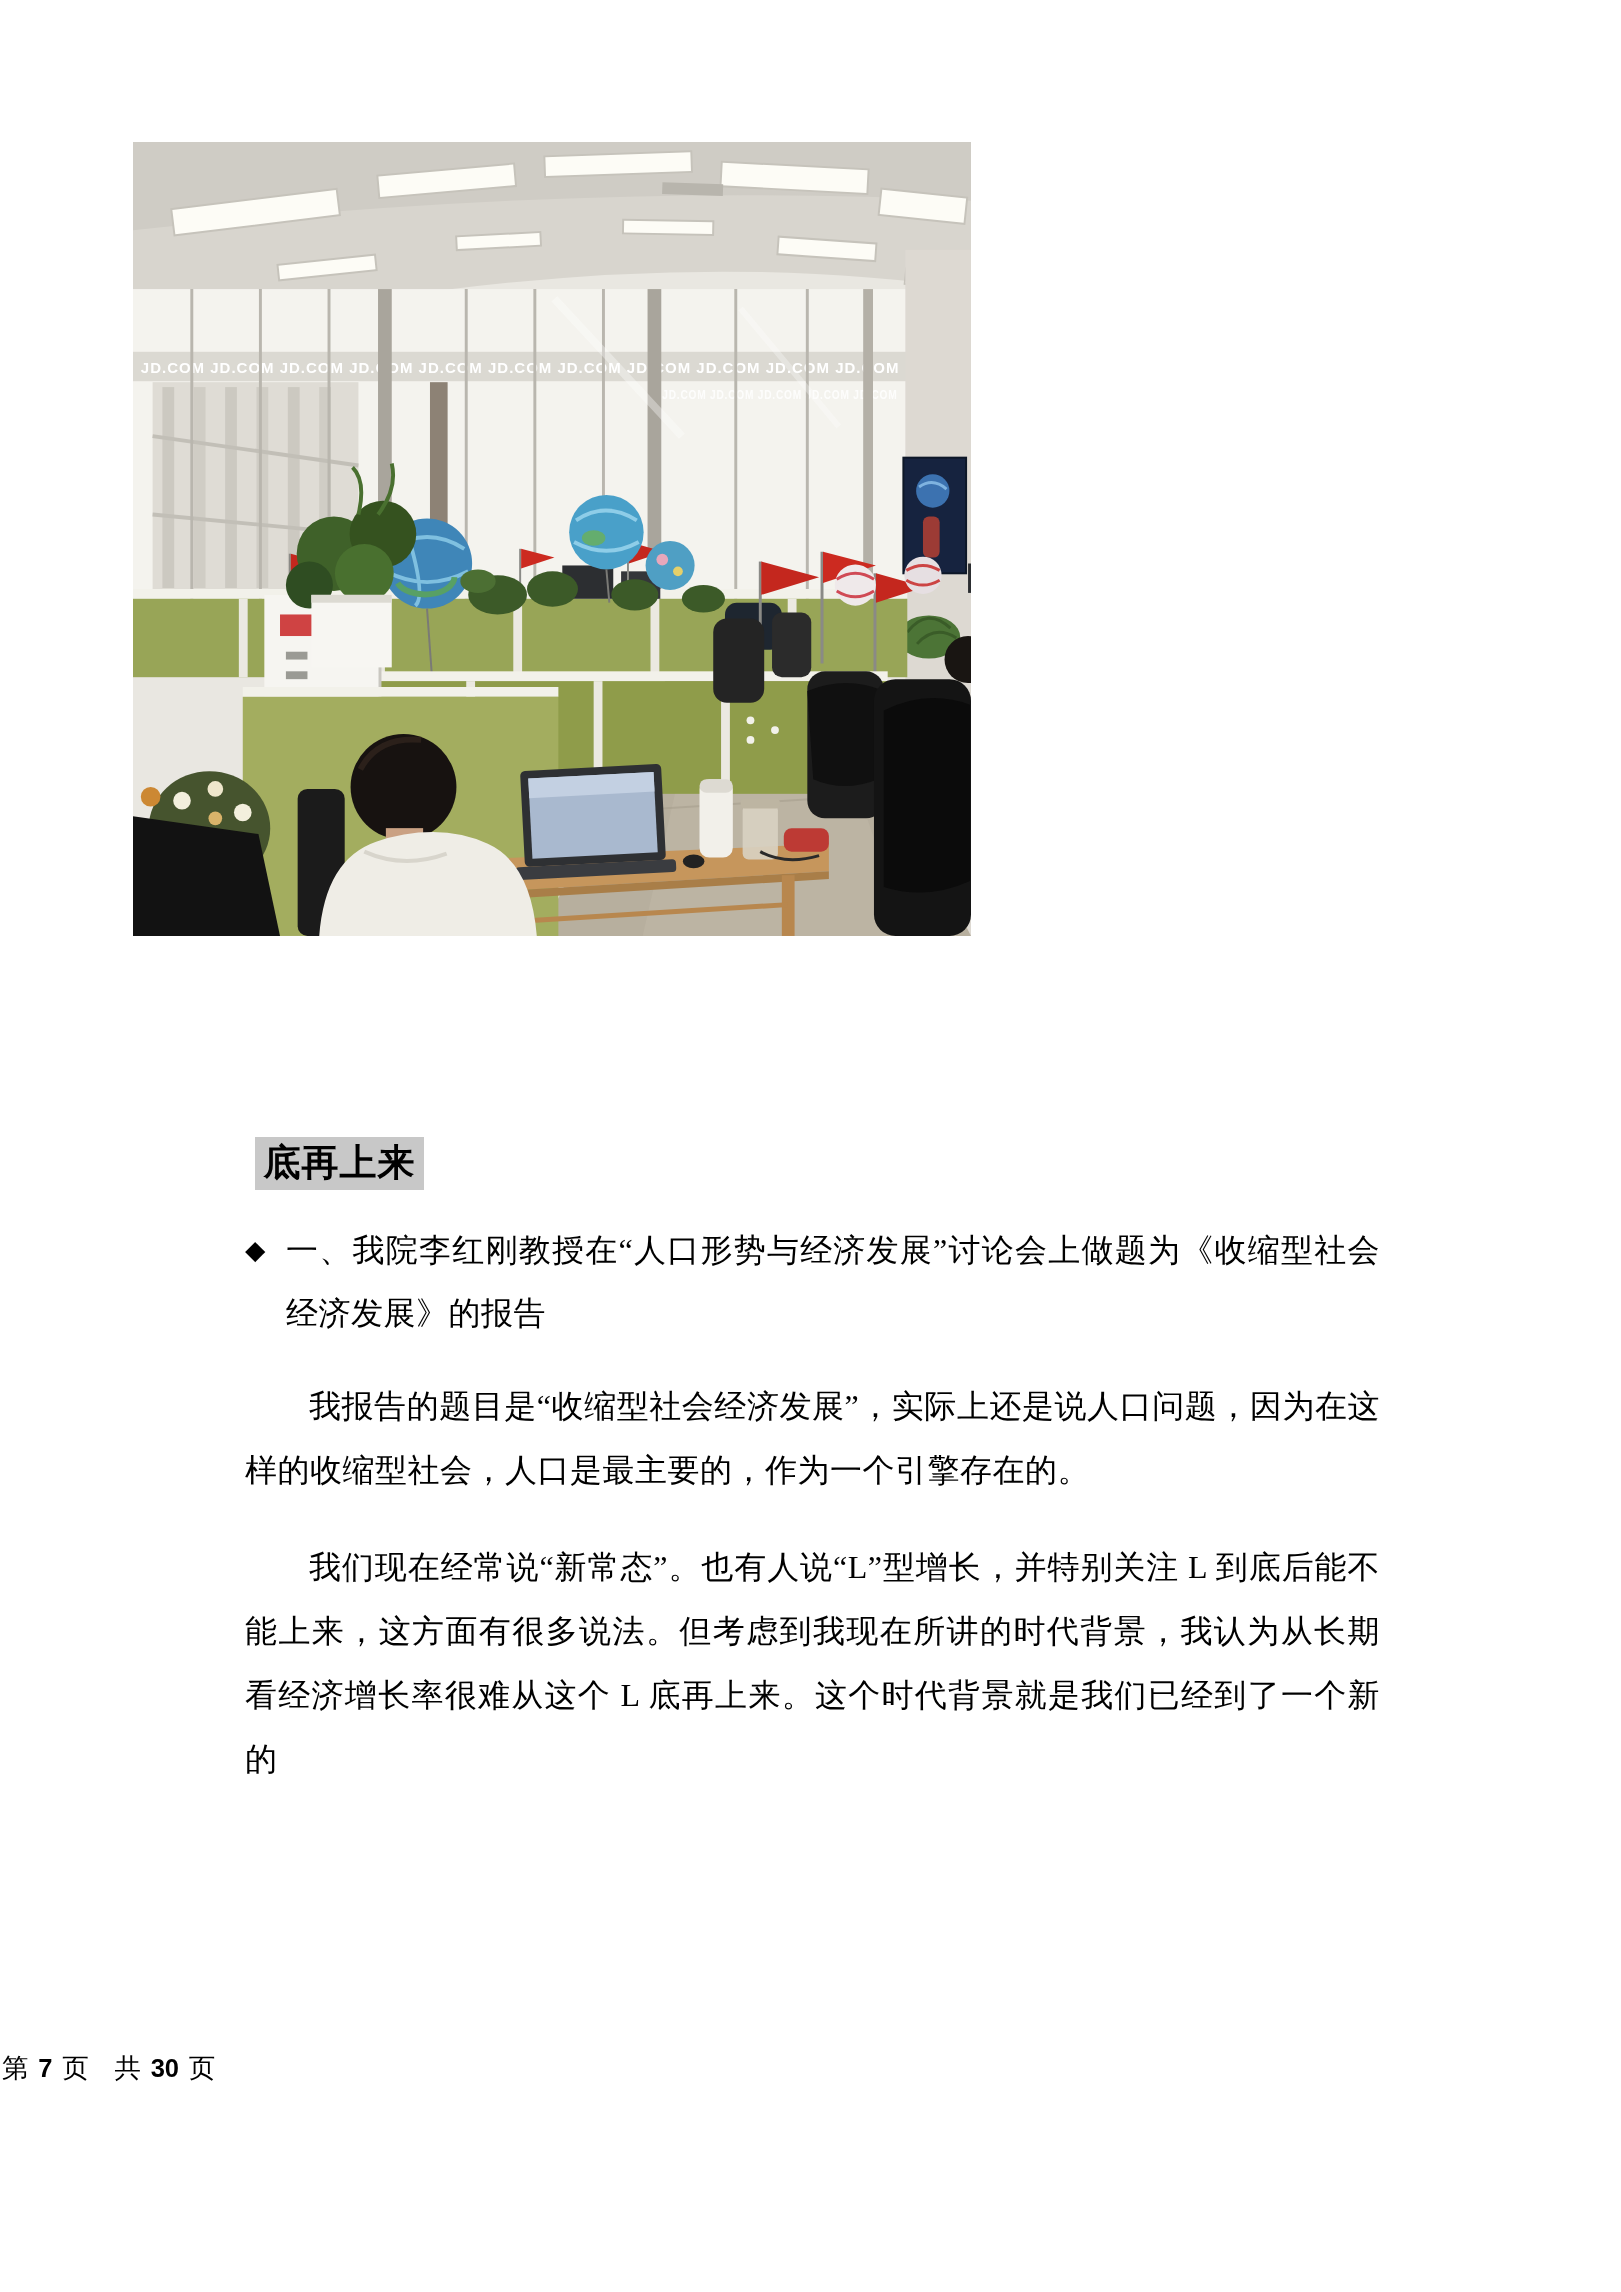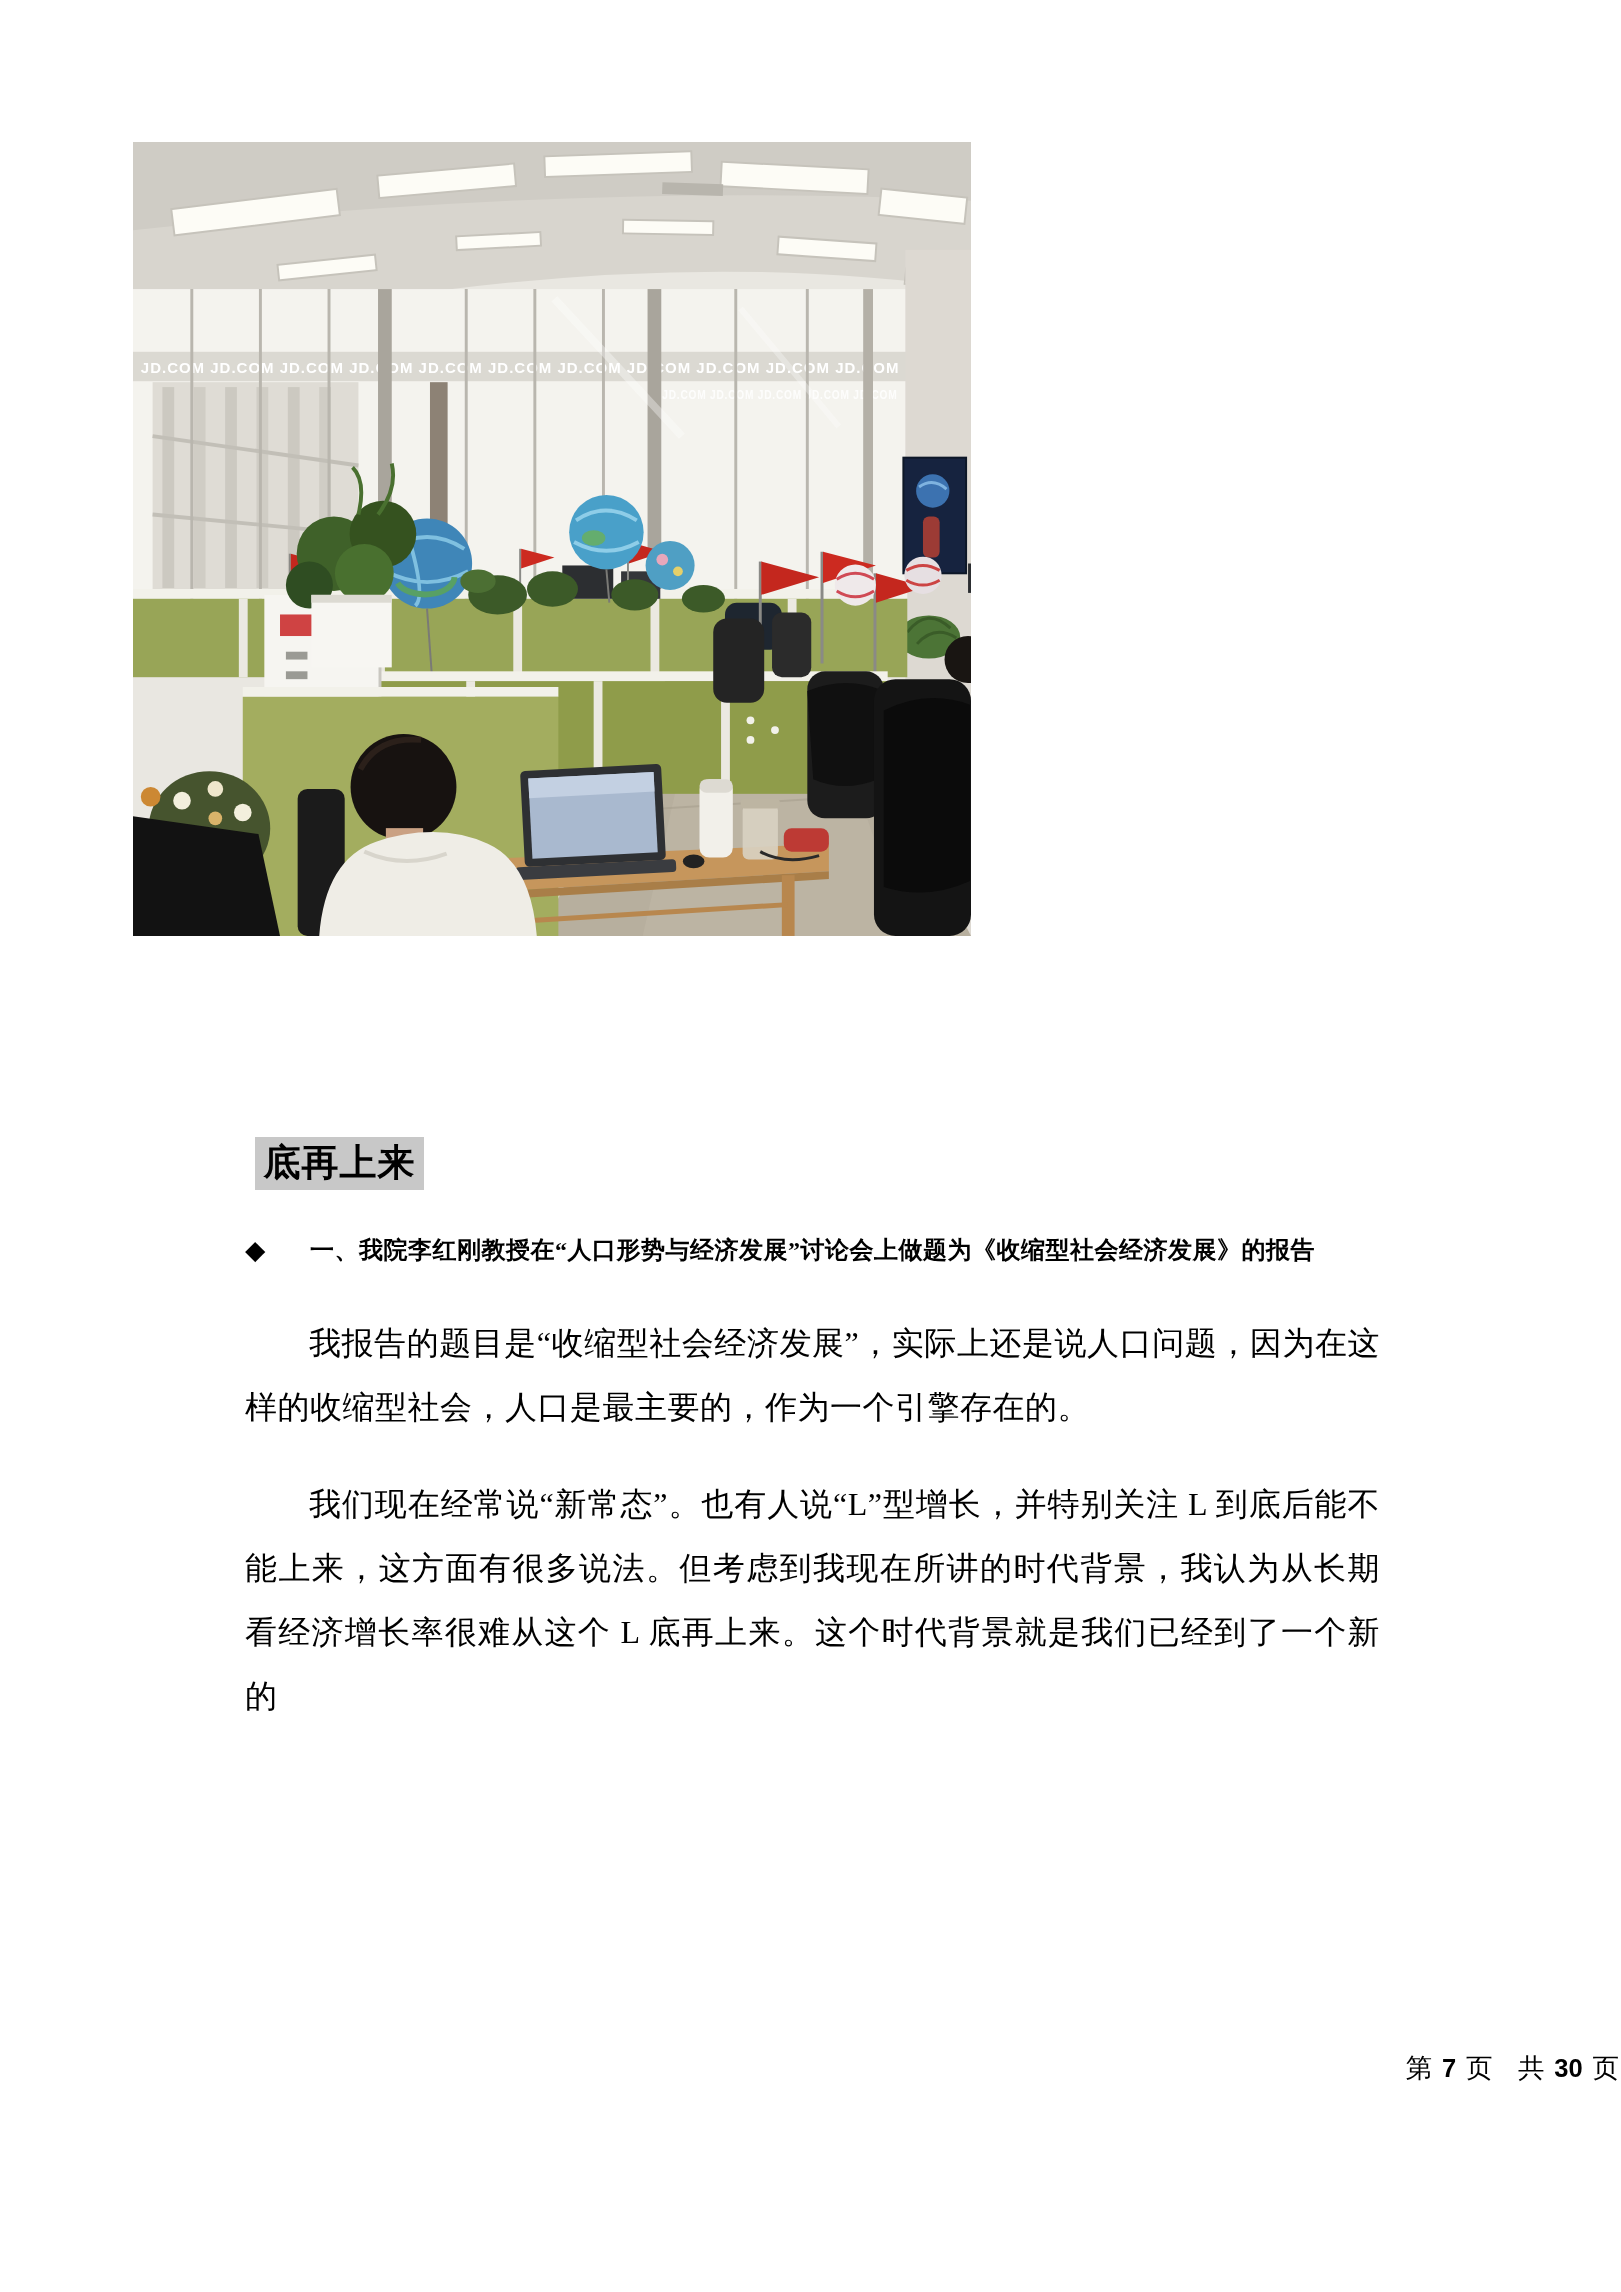--- a/index.html
+++ b/index.html
@@ -33,47 +33,46 @@
     margin-top:29px;
   }
   .bullet-marker{
     flex:0 0 41px;
     font-size:26.5px;
     line-height:63px;
     color:#000;
   }
   .bullet-title{
     flex:1;
-    font-weight:bold;
-    font-size:24px;
+    font-weight:normal;
+    font-size:32px;
     line-height:63px;
     text-align:justify;
     letter-spacing:0.5px;
-    margin-left:24px;
   }
   .body-para{
     margin:29px 0 0 0;
     font-size:32px;
     line-height:64px;
     text-align:justify;
     text-indent:2em;
     letter-spacing:0.5px;
   }
   .sub-heading{
     margin:21.6px 0 0 0;
     font-size:32px;
     line-height:64px;
     font-weight:bold;
     text-indent:2em;
     letter-spacing:0.5px;
   }
   .footer{
     position:absolute;
     top:2050px;left:0;width:100%;
-    text-align:right;
+    text-align:left;
     font-size:26.5px;
     color:#000;
   }
   .footer .num{
     font-family:"Liberation Sans","DejaVu Sans",sans-serif;
     font-weight:bold;
     font-size:25.5px;
     margin:0 7.8px;
   }
   .footer .word{margin:0 2px;}

